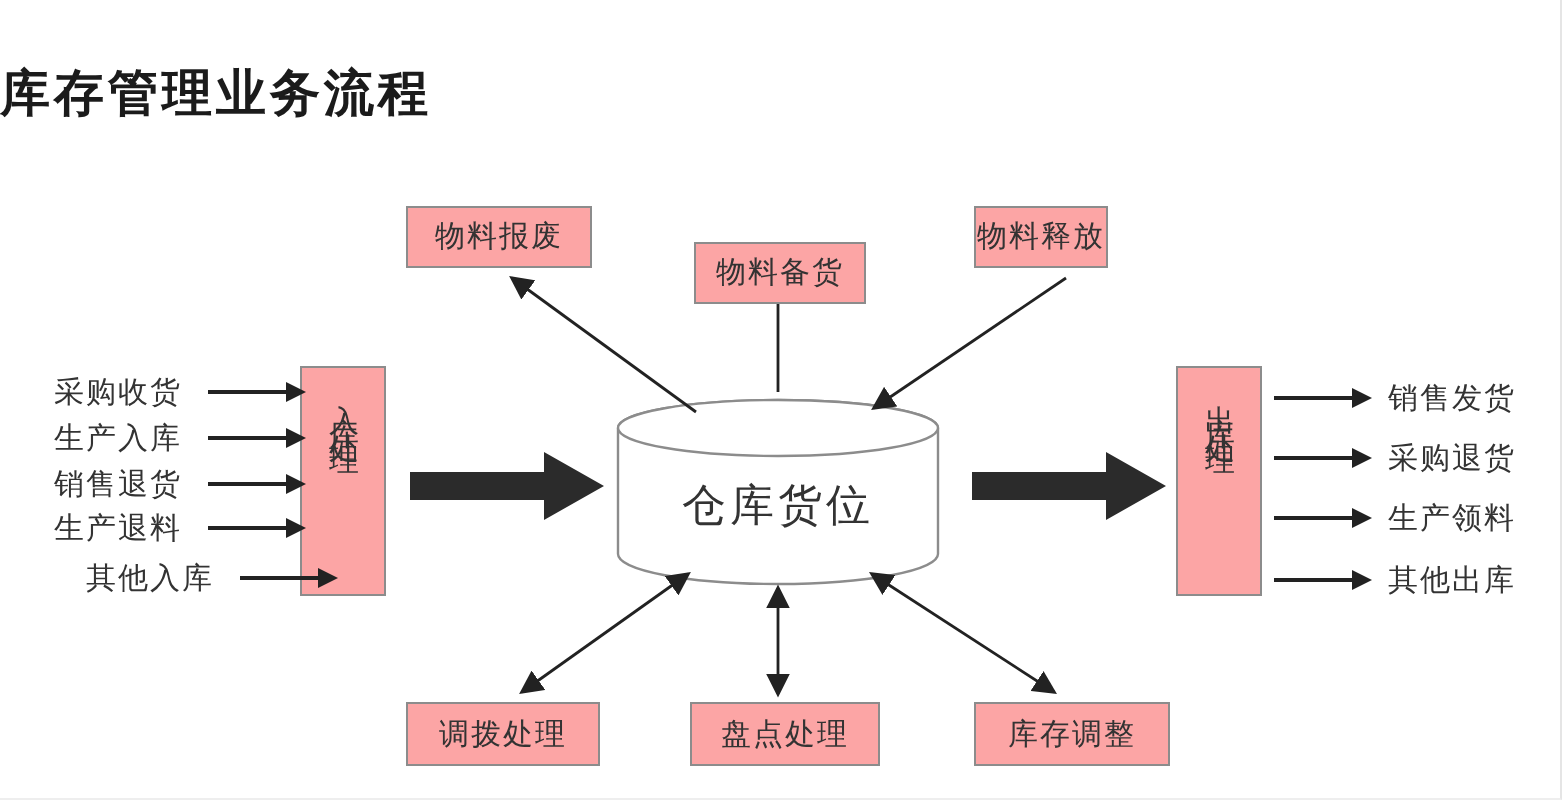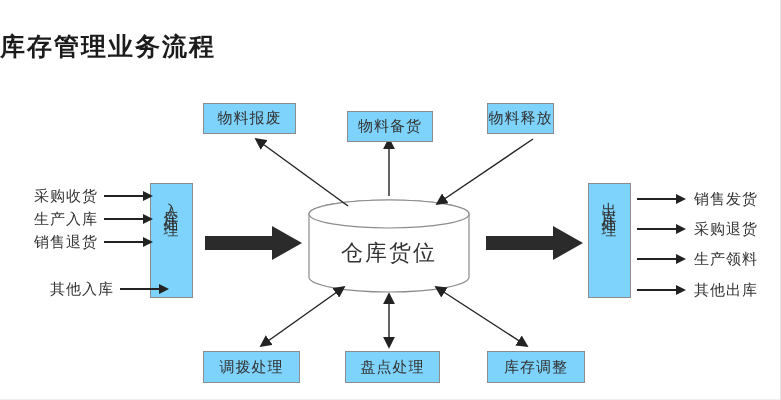--- a/index.html
+++ b/index.html
@@ -8,35 +8,35 @@
     font-family:"Liberation Sans","DejaVu Sans",sans-serif;color:#333;
     border-right:1px solid #e5e5e5;border-bottom:1px solid #eee;box-sizing:border-box;
     overflow:hidden;
   }
   .title{
     position:absolute;left:0;right:0;top:30px;text-align:left;
     font-size:25px;font-weight:600;color:#1b1b1b;letter-spacing:2px;
   }
   svg.layer{position:absolute;left:0;top:0;width:781px;height:400px;}
   .box{
-    position:absolute;box-sizing:border-box;border:1px solid #8c8c8c;background:#7dd3fc;
+    position:absolute;box-sizing:border-box;border:1px solid #8c8c8c;background:#fca5a5;
     display:flex;align-items:center;justify-content:center;
     font-size:15px;color:#333;letter-spacing:1px;
   }
   .vbox{
     writing-mode:vertical-rl;text-orientation:upright;letter-spacing:7px;
     font-size:15px;line-height:1;padding-top:6px;justify-content:flex-start;
   }
   .cyl-label{
     position:absolute;left:309px;top:238px;width:160px;text-align:center;
     font-size:22px;color:#333;letter-spacing:2px;background:transparent;
   }
   .lrow,.rrow{position:absolute;display:flex;align-items:center;height:18px;}
   .lbl{font-size:15px;color:#333;white-space:nowrap;letter-spacing:1px;}
-  .lrow .lbl{width:78px;text-align:right;}
+  .lrow .lbl{width:78px;text-align:center;}
   .rrow .lbl{margin-left:8px;}
   .harrow{display:flex;align-items:center;height:10px;}
   .harrow .shaft{display:block;width:39px;height:2px;background:#222;}
   .harrow .head{display:block;width:0;height:0;border-left:10px solid #222;
     border-top:5px solid transparent;border-bottom:5px solid transparent;}
   .lrow .harrow{margin-left:6px;}
 </style>
 </head>
 <body>
 
@@ -63,21 +63,21 @@
     <line x1="389" y1="294" x2="389" y2="347" stroke="#222" stroke-width="1.4" marker-start="url(#ah)" marker-end="url(#ah)"></line>
     <line x1="436" y1="287" x2="527" y2="346" stroke="#222" stroke-width="1.4" marker-start="url(#ah)" marker-end="url(#ah)"></line>
 
     <polygon fill="#2b2b2b" points="205,236 272,236 272,226 302,243 272,260 272,250 205,250"></polygon>
     <polygon fill="#2b2b2b" points="486,236 553,236 553,226 583,243 553,260 553,250 486,250"></polygon>
   </svg>
 
   <div class="box" style="left:203px;top:103px;width:93px;height:31px;">
     <span>物料报废</span>
   </div>
-  <div class="box" style="left:347px;top:111px;width:86px;height:31px;">
+  <div class="box" style="left:347px;top:121px;width:86px;height:31px;">
     <span>物料备货</span>
   </div>
   <div class="box" style="left:487px;top:103px;width:67px;height:31px;">
     <span>物料释放</span>
   </div>
 
   <div class="box" style="left:203px;top:351px;width:97px;height:32px;">
     <span>调拨处理</span>
   </div>
   <div class="box" style="left:345px;top:351px;width:95px;height:32px;">
@@ -101,20 +101,27 @@
   </div>
   <div class="lrow" style="left:20px;top:233px;">
     <span class="lbl">销售退货</span>
     <span class="harrow">
         <span class="shaft"></span>
         <span class="head"></span>
       </span>
   </div>
   <div class="lrow" style="left:20px;top:210px;">
     <span class="lbl">生产入库</span>
+    <span class="harrow">
+        <span class="shaft"></span>
+        <span class="head"></span>
+      </span>
+  </div>
+  <div class="lrow" style="left:20px;top:255px;">
+    <span class="lbl">生产退料</span>
     <span class="harrow">
         <span class="shaft"></span>
         <span class="head"></span>
       </span>
   </div>
   <div class="lrow" style="left:36px;top:280px;">
     <span class="lbl">其他入库</span>
     <span class="harrow">
         <span class="shaft"></span>
         <span class="head"></span>

